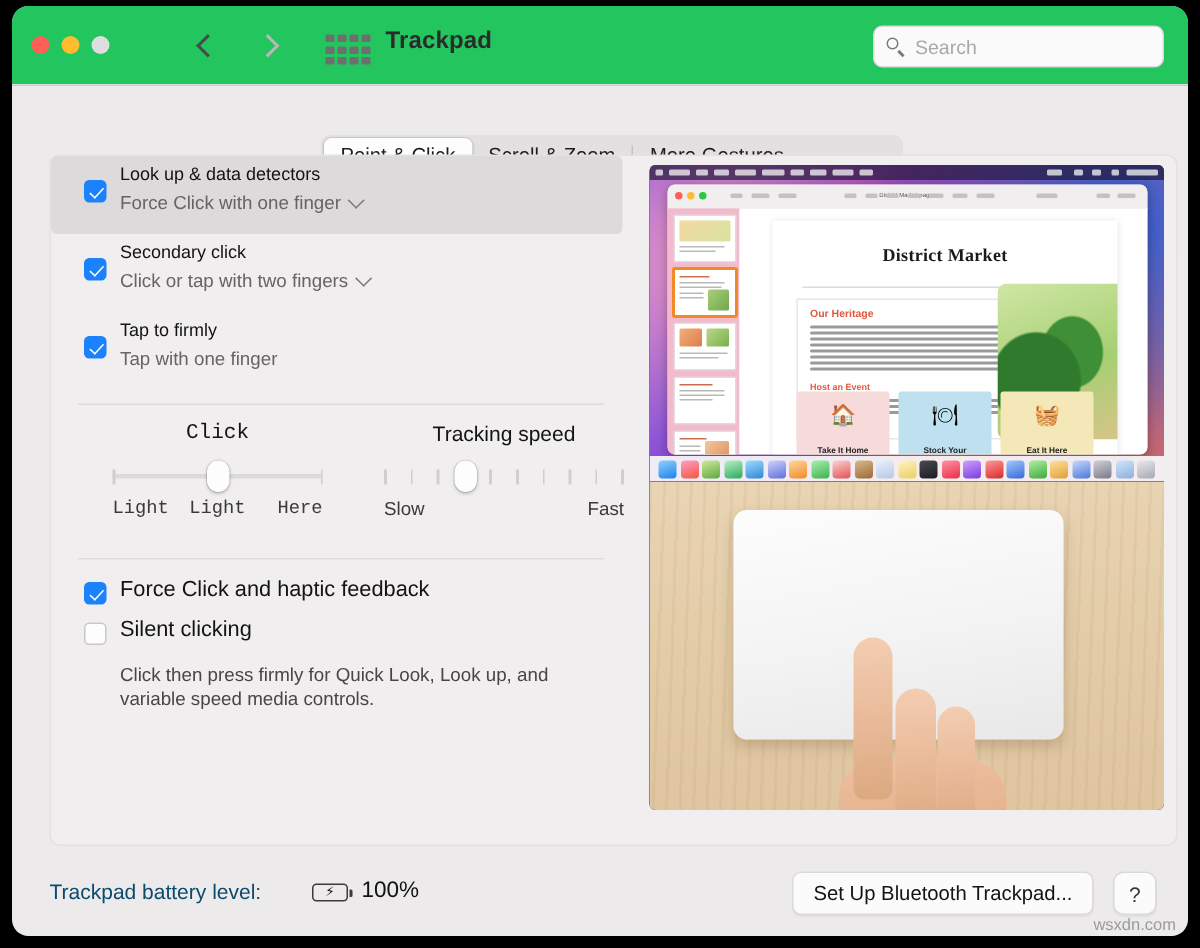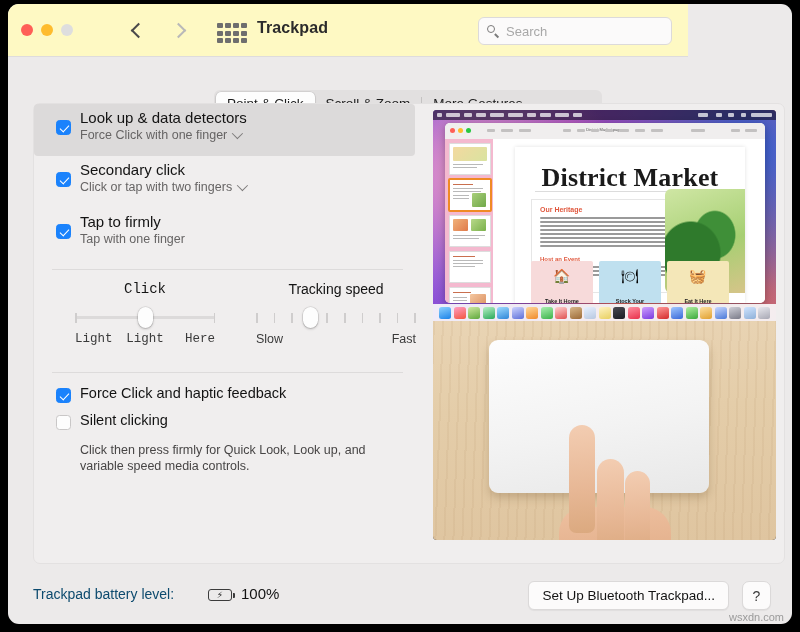--- a/index.html
+++ b/index.html
@@ -11,22 +11,22 @@
     overflow:hidden;
   }
   .window{
     position:absolute;left:8px;top:4px;width:784px;height:620px;
     background:#eceaea;border-radius:11px;overflow:hidden;
     box-shadow:0 2px 10px rgba(0,0,0,.35);
   }
 
   
   .titlebar{
-    position:absolute;left:0;top:0;width:680px;height:52px;
-    background:#fef9c3;border-bottom:1px solid #dedcdc;
+    position:absolute;left:0;top:0;width:784px;height:52px;
+    background:#22c55e;border-bottom:1px solid #dedcdc;
   }
   .lights{position:absolute;left:13px;top:20px;display:flex;gap:8px;}
   .light{width:12px;height:12px;border-radius:50%;}
   .l-close{background:#ff5f57;}
   .l-min{background:#febc2e;}
   .l-zoom{background:#dedede;}
 
   .navbtn{
     position:absolute;top:14px;width:24px;height:24px;
     display:flex;align-items:center;justify-content:center;
@@ -99,21 +99,21 @@
     position:absolute;left:22px;top:16px;width:15px;height:15px;
     border-radius:3.5px;box-sizing:border-box;
   }
   .cb.on{background:#1a82fc;border:1px solid #1a82fc;}
   .cb.off{background:#fdfdfd;border:1px solid #c9c7c7;}
   .cb.on::after{
     content:"";position:absolute;left:4.6px;top:1.8px;width:4px;height:8px;
     border:solid #fff;border-width:0 1.9px 1.9px 0;transform:rotate(43deg);
   }
   .opt-title{
-    position:absolute;left:46px;top:5px;font-size:15px;color:#131313;
+    position:absolute;left:46px;top:5px;font-size:12px;color:#131313;
   }
   .opt-sub{
     position:absolute;left:46px;top:24px;font-size:12.5px;color:#666464;
     display:flex;align-items:center;gap:5px;
   }
   .dchev{
     display:inline-block;width:7px;height:7px;
     border:solid #7d7b7b;border-width:0 1.5px 1.5px 0;
     transform:rotate(45deg) translateY(-2px);
   }
@@ -192,21 +192,21 @@
   .thumbs{position:absolute;left:4px;top:4px;width:40px;}
   .pg{width:40px;height:30px;background:#fff;border:.5px solid #ddd;margin-bottom:4px;border-radius:1px;overflow:hidden;position:relative;}
   .pg.cur{outline:2px solid #f08a24;outline-offset:-1px;}
   .pg .ln{position:absolute;left:3px;height:1.2px;background:#b9b9b9;}
   .pg .img{position:absolute;border-radius:1px;}
   .dw-body{position:absolute;left:48px;top:16px;right:0;bottom:0;background:#fff;}
   .sheet{position:absolute;left:22px;top:8px;width:230px;bottom:0;background:#fff;box-shadow:0 0 4px rgba(0,0,0,.12);overflow:hidden;}
   .dmtitle{
     position:absolute;left:0;right:0;top:16px;text-align:center;
     font-family:"Liberation Serif","DejaVu Serif",serif;font-weight:bold;
-    font-size:26px;color:#1a1a1a;letter-spacing:.2px;
+    font-size:12px;color:#1a1a1a;letter-spacing:.2px;
   }
   .dmrule{position:absolute;left:20px;right:20px;top:44px;height:1px;background:#dcdcdc;}
   .card{position:absolute;left:16px;right:16px;top:52px;height:92px;border:1px solid #e6e6e6;}
   .h-our{position:absolute;left:8px;top:6px;font-size:7px;font-weight:bold;color:#e0593f;}
   .h-host{position:absolute;left:8px;top:56px;font-size:6px;font-weight:bold;color:#e0593f;}
   .ptxt{position:absolute;height:1.6px;background:#9a9a9a;border-radius:1px;}
   .veg{
     position:absolute;right:-6px;top:42px;width:86px;height:104px;
     background:
       radial-gradient(ellipse at 30% 62%, #2f7a2c 0 34%, rgba(47,122,44,0) 36%),

